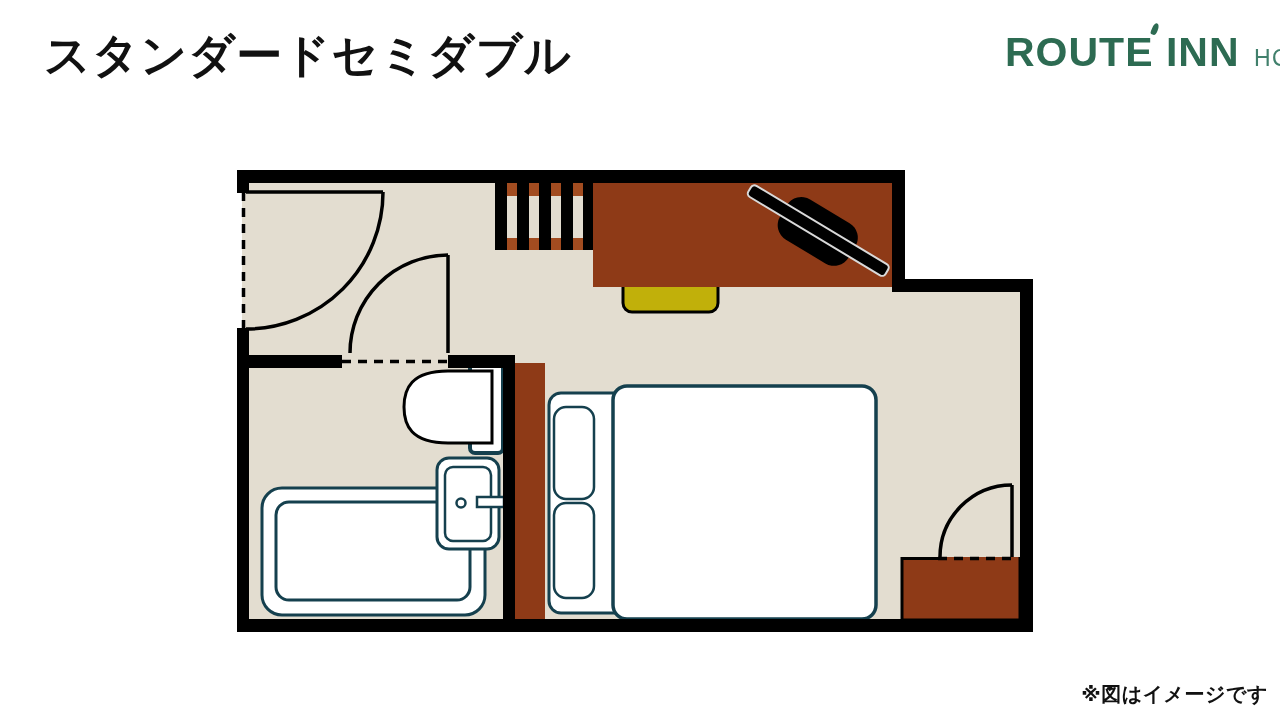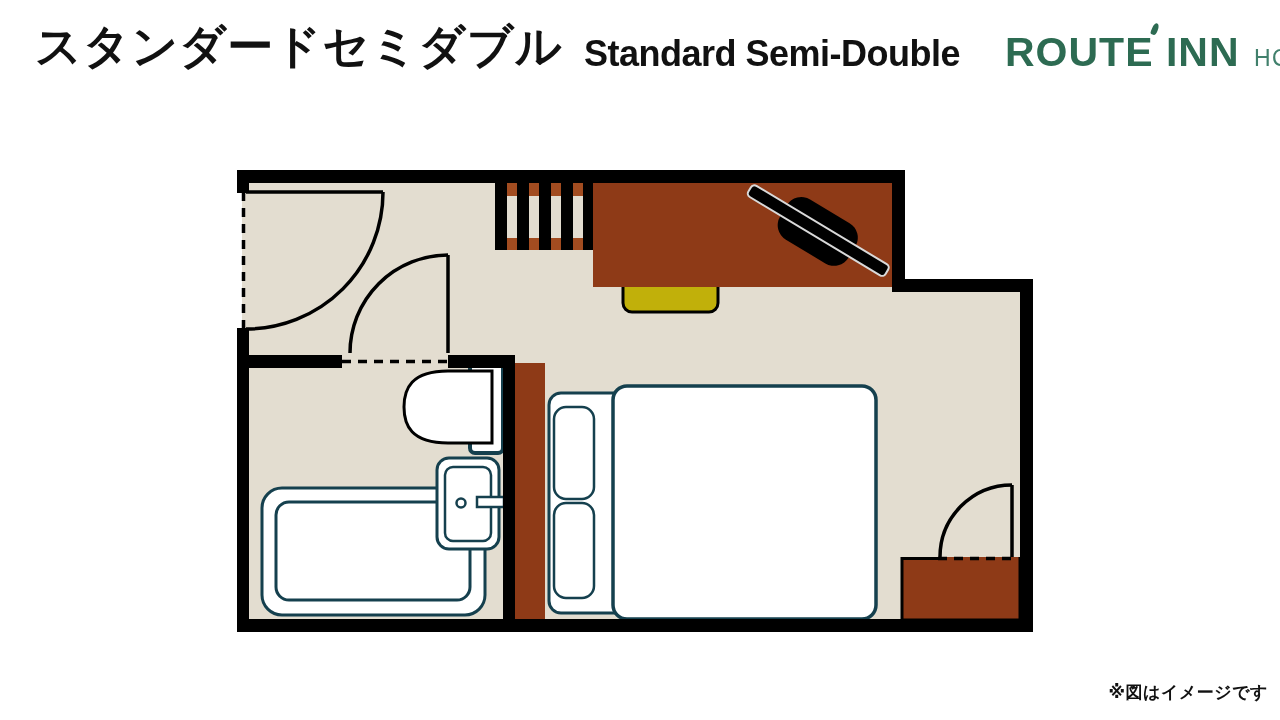--- a/index.html
+++ b/index.html
@@ -1,29 +1,29 @@
 <!DOCTYPE html>
 <html style="--c_bg: #ffffff; --c_text: #111111; --c_green: #2d6b52; --c_green_light: #41806c; --c_floor: #e3ddd0; --c_wood: #8e3a17; --c_rack: #a24c20; --c_stool: #c1b00a; --c_teal: #15404e; --c_wall: #000000;"><head>
 <meta charset="utf-8">
 <style>
   html,body{margin:0;padding:0;background:#fff;}
   .page{position:relative;width:1280px;height:720px;background:var(--c_bg,#fff);overflow:hidden;
         font-family:"Liberation Sans","DejaVu Sans",sans-serif;}
-  .title-ja{position:absolute;left:32px;top:18px;margin:3px;font-size:46px;font-weight:900;
+  .title-ja{position:absolute;left:32px;top:18px;margin:12px;font-size:46px;font-weight:900;
             letter-spacing:1px;color:var(--c_text,#111);line-height:1.1;}
   .title-en{position:absolute;left:584px;top:33px;font-size:36px;font-weight:800;
             color:var(--c_text,#111);letter-spacing:-0.5px;}
   .logo{position:absolute;left:1005px;top:29px;white-space:nowrap;}
   .logo .brand{font-size:41px;font-weight:700;color:var(--c_green,#2d6b52);letter-spacing:1px;}
   .logo .hotels{font-size:23px;font-weight:500;color:var(--c_green_light,#41806c);
                 letter-spacing:1.5px;margin-left:10px;}
   .logo .accent{position:absolute;left:147px;top:-6px;width:6px;height:12px;
                 background:var(--c_green,#2d6b52);border-radius:70% 70% 60% 30%;
                 transform:rotate(22deg);}
-  .note{position:absolute;right:12px;top:681px;font-size:17px;font-weight:800;
+  .note{position:absolute;right:12px;top:681px;font-size:20px;font-weight:800;
         color:var(--c_text,#111);letter-spacing:0.5px;}
   svg.plan{position:absolute;left:0;top:0;}
   .f-floor{fill:var(--c_floor,#e3ddd0);}
   .f-wood{fill:var(--c_wood,#8e3a17);}
   .f-rack{fill:var(--c_rack,#a24c20);}
   .f-stool{fill:var(--c_stool,#c1b00a);stroke:#000;stroke-width:3;}
   .f-black{fill:#000;}
   .fx{fill:#fff;stroke:var(--c_teal,#15404e);}
   .nf{fill:none;stroke:var(--c_teal,#15404e);}
   .seat{fill:#fff;stroke:#000;stroke-width:3;}
@@ -31,21 +31,20 @@
   .dash{fill:none;stroke:#000;stroke-width:3.5;stroke-dasharray:9 7;}
   .edge{fill:none;stroke:#000;stroke-width:3;}
   .chair-bar{fill:#000;stroke:#d9d9d9;stroke-width:2;}
 </style>
 </head>
 <body>
 
 <div class="page">
 
   <h1 class="title-ja">スタンダードセミダブル</h1>
-  <div class="title-en">Standard Semi-Double</div>
 
   <div class="logo">
     <span class="brand">ROUTE INN</span>
     <span class="accent"></span>
     <span class="hotels">HOTELS</span>
   </div>
 
   <svg class="plan" width="1280" height="720" viewBox="0 0 1280 720">
 
     <path class="f-floor" d="M242,176 H899 V285 H1027 V626 H242 Z"></path>

